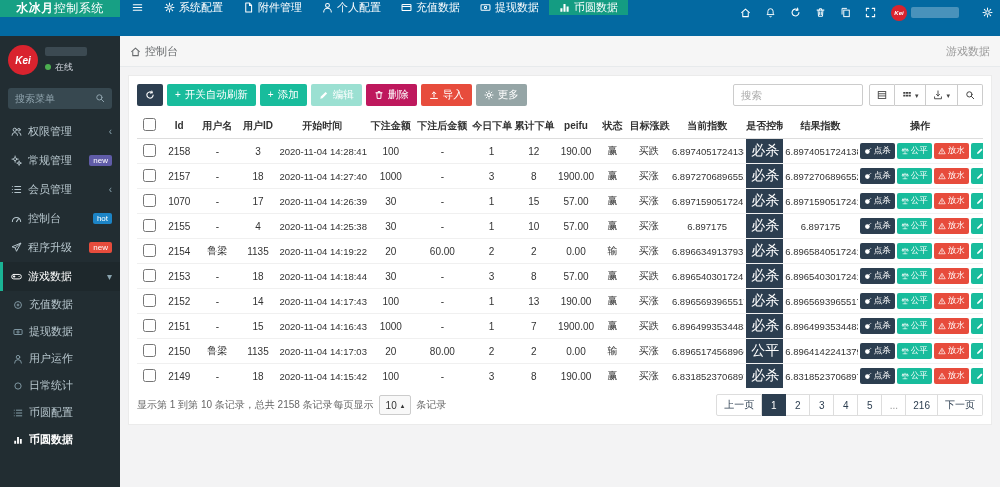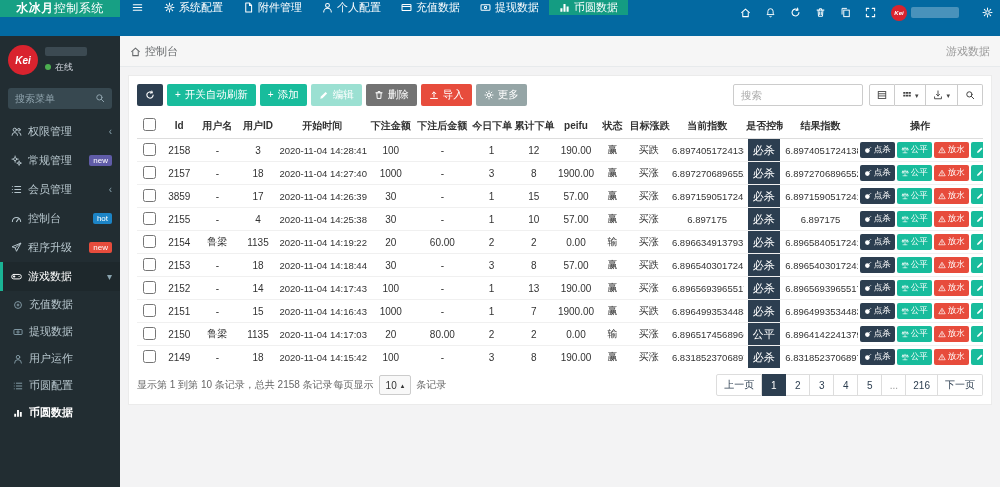--- a/index.html
+++ b/index.html
@@ -71,21 +71,21 @@
   
   .toolbar{display:flex;align-items:center;margin-bottom:7px;}
   .tb-left{display:flex;gap:4px;}
   .btn{border:0;border-radius:2px;color:#fff;font-size:10.5px;height:22px;padding:0 8px;
     display:inline-flex;align-items:center;gap:4px;white-space:nowrap;}
   .btn .ic{font-size:10px;}
   .btn.navy{background:#2c3e50;}
   .btn.green{background:#18bc9c;}
   .btn.green-dis{background:#9be0d2;cursor:default;}
   .btn.red{background:#e74c3c;text-align:right;}
-  .btn.red-dis{background:#737373;cursor:default;}
+  .btn.red-dis{background:#be185d;cursor:default;}
   .btn.gray{background:#95a5a6;}
   .tb-right{margin-left:auto;display:flex;align-items:center;gap:6px;}
   .search-box input{width:130px;height:22px;border:1px solid #ccc;border-radius:2px;font-size:10.5px;
     padding:0 7px;outline:none;color:#333;}
   .search-box input::placeholder{color:#aaa;}
   .btn-group{display:flex;}
   .wbtn{height:22px;background:#fff;border:1px solid #ccc;color:#444;font-size:10px;padding:0 7px;
     display:inline-flex;align-items:center;gap:3px;}
   .wbtn+.wbtn{border-left:0;}
   .wbtn:first-child{border-radius:2px 0 0 2px;}
@@ -108,21 +108,21 @@
   th:nth-child(6),td:nth-child(6){width:5.6%;}
   th:nth-child(7),td:nth-child(7){width:6.6%;}
   th:nth-child(8),td:nth-child(8){width:5%;}
   th:nth-child(9),td:nth-child(9){width:5%;}
   th:nth-child(10),td:nth-child(10){width:5%;}
   th:nth-child(11),td:nth-child(11){width:3.6%;}
   th:nth-child(12),td:nth-child(12){width:5%;}
   th:nth-child(13),td:nth-child(13){width:8.8%;}
   th:nth-child(14),td:nth-child(14){width:4.6%;}
   th:nth-child(15),td:nth-child(15){width:8.8%;}
-  .ctl-badge{background:#2c3e50;color:#fff;font-size:11px;padding:8px 5px;border-radius:2px;}
+  .ctl-badge{background:#2c3e50;color:#fff;font-size:14px;padding:8px 5px;border-radius:2px;}
   .ops{white-space:nowrap;}
   .op-btn{border:0;border-radius:2px;color:#fff;font-size:8.5px;height:16px;padding:0 4px;
     display:inline-flex;align-items:center;gap:2px;vertical-align:middle;margin-right:2px;font-family:Liberation Mono, monospace;}
   .op-btn .ic{font-size:8px;}
   .op-btn.navy{background:#2c3e50;}
   .op-btn.green{background:#18bc9c;}
   .op-btn.red{background:#e74c3c;}
   .op-btn.sq{padding:0 5px;}
 
   
@@ -376,20 +376,28 @@
         <span>提现数据</span>
       </li>
       <li class="s-item">
         <span class="ic">
             <svg viewBox="0 0 16 16" fill="none" stroke="currentColor" stroke-width="1.4" stroke-linecap="round">
               <circle cx="8" cy="5" r="2.8"></circle>
               <path d="M2.5 14.5a5.5 5.5 0 0 1 11 0"></path>
             </svg>
           </span>
         <span>用户运作</span>
+      </li>
+      <li class="s-item">
+        <span class="ic">
+            <svg viewBox="0 0 16 16" fill="none" stroke="currentColor" stroke-width="1.4">
+              <circle cx="8" cy="8" r="5"></circle>
+            </svg>
+          </span>
+        <span>日常统计</span>
       </li>
       <li class="s-item">
         <span class="ic">
             <svg viewBox="0 0 16 16" fill="none" stroke="currentColor" stroke-width="1.5" stroke-linecap="round">
               <path d="M5.5 3.5H14M5.5 8H14M5.5 12.5H14M2 3.5h.01M2 8h.01M2 12.5h.01"></path>
             </svg>
           </span>
         <span>币圆配置</span>
       </li>
       <li class="s-item active">
@@ -620,21 +628,21 @@
                 </button><button class="op-btn green sq">
                   <span class="ic">
                     <svg viewBox="0 0 16 16">
                       <path fill="currentColor" d="M2 14l1-3.5L10.5 3 13 5.5 5.5 13z"></path>
                     </svg>
                   </span>
                 </button></td>
             </tr>
             <tr>
               <td><input type="checkbox" style=""></td>
-              <td class="">3859</td>
+              <td class="">1070</td>
               <td class="">-</td>
               <td class="">17</td>
               <td class="time">2020-11-04 14:26:39</td>
               <td class="">30</td>
               <td class="">-</td>
               <td class="">1</td>
               <td class="">15</td>
               <td class="">57.00</td>
               <td class="">赢</td>
               <td class="">买涨</td>

